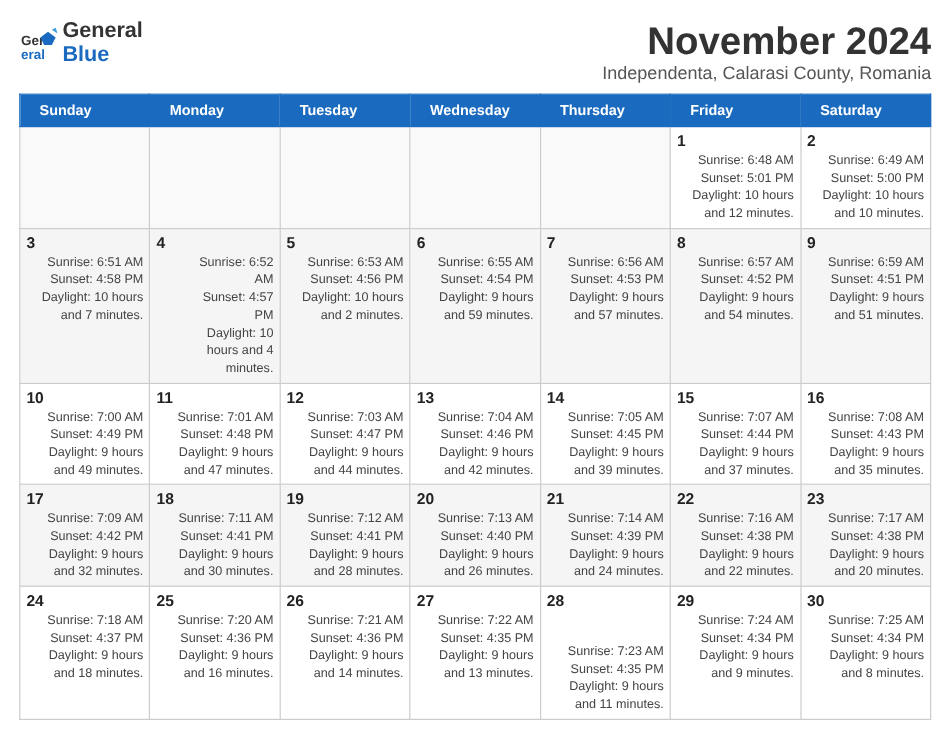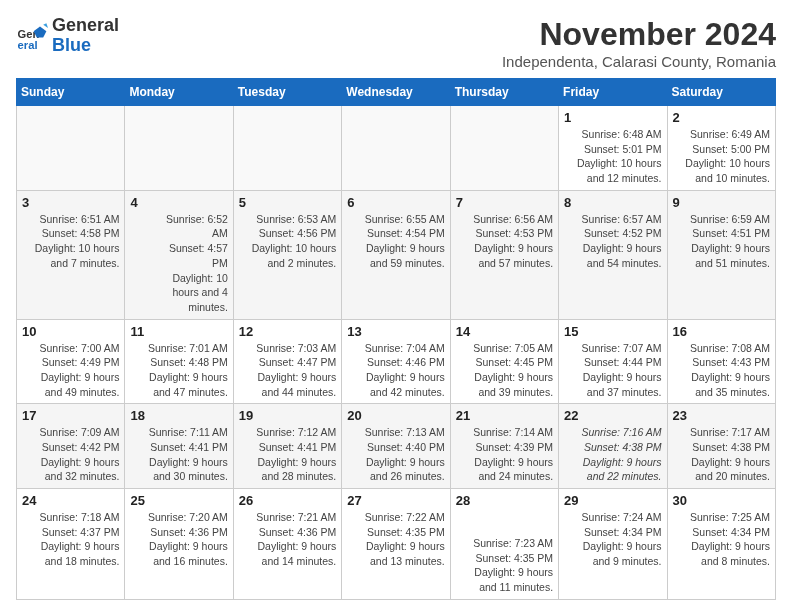--- a/index.html
+++ b/index.html
@@ -47,21 +47,21 @@
       color: #555;
     }
     .calendar {
       width: 100%;
       border-collapse: collapse;
       font-size: 11px;
     }
     .calendar th {
       background: #1a6bbf;
       color: #fff;
-      padding: 6px 4px;
+      padding: 6px 16px;
       text-align: left;
       font-size: 12px;
       font-weight: bold;
       border: 1px solid #1a6bbf;
     }
     .calendar td {
       border: 1px solid #ccc;
       vertical-align: top;
       padding: 4px 5px;
       width: calc(100% / 7);
@@ -257,21 +257,21 @@
 Daylight: 9 hours and 26 minutes.</div>
         </td>
         <td>
           <span class="day-number">21</span>
           <div class="day-info" style="white-space: pre-line;">Sunrise: 7:14 AM
 Sunset: 4:39 PM
 Daylight: 9 hours and 24 minutes.</div>
         </td>
         <td>
           <span class="day-number">22</span>
-          <div class="day-info" style="white-space: pre-line; font-style: italic;">Sunrise: 7:16 AM
+          <div class="day-info" style="white-space: pre-line;">Sunrise: 7:16 AM
 Sunset: 4:38 PM
 Daylight: 9 hours and 22 minutes.</div>
         </td>
         <td>
           <span class="day-number">23</span>
           <div class="day-info" style="white-space: pre-line;">Sunrise: 7:17 AM
 Sunset: 4:38 PM
 Daylight: 9 hours and 20 minutes.</div>
         </td>
       </tr>

